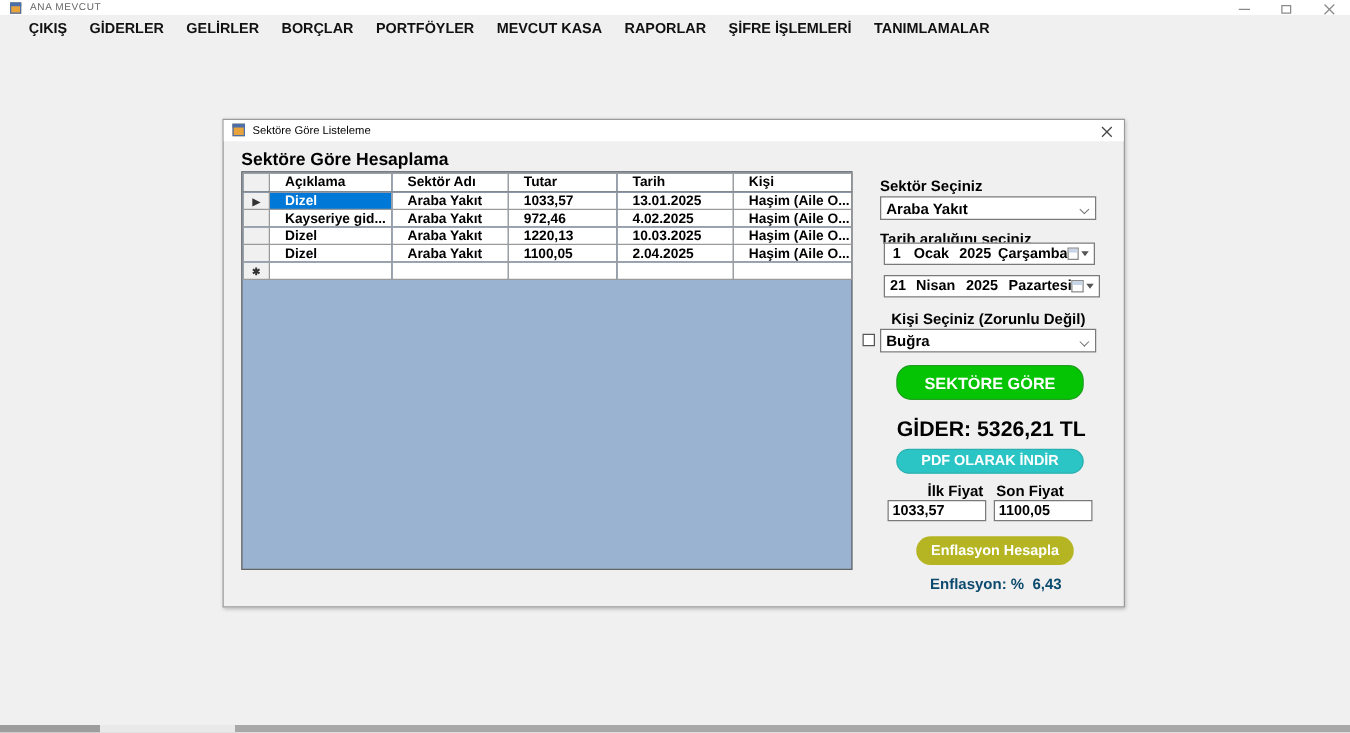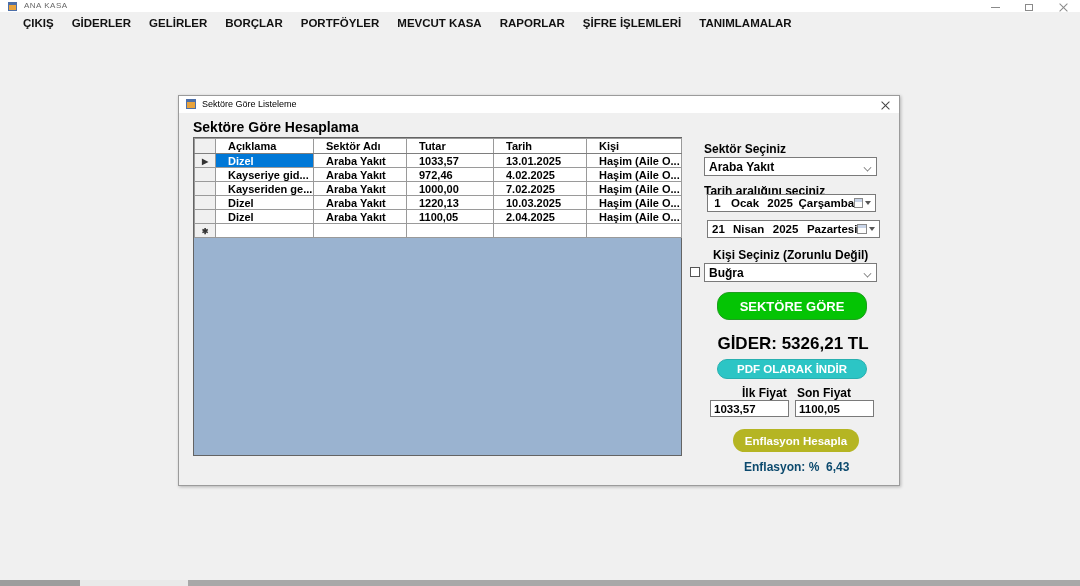--- a/index.html
+++ b/index.html
@@ -69,21 +69,21 @@
   .task-strip .seg-light { position:absolute; left:80px; top:0; width:108px; height:6px; background:#e9e9e9; }
   .task-strip .seg-dark { position:absolute; left:0; top:0; width:80px; height:6px; background:#9d9d9d; }
 </style>
 </head>
 <body>
 
 <div>
 
   <div class="titlebar">
     <div class="app-icon"></div>
-    <span class="app-title">ANA KASA</span>
+    <span class="app-title">ANA MEVCUT</span>
     <div class="win-controls">
       <div class="win-btn">
           <span class="glyph-min"></span>
         </div>
       <div class="win-btn">
           <span class="glyph-max"></span>
         </div>
       <div class="win-btn">
           <span class="glyph-x"></span>
         </div>
@@ -135,28 +135,20 @@
         <tr>
           <td class="rowhdr"></td>
           <td>Kayseriye gid...</td>
           <td>Araba Yakıt</td>
           <td>972,46</td>
           <td>4.02.2025</td>
           <td>Haşim (Aile O...</td>
         </tr>
         <tr>
           <td class="rowhdr"></td>
-          <td>Kayseriden ge...</td>
-          <td>Araba Yakıt</td>
-          <td>1000,00</td>
-          <td>7.02.2025</td>
-          <td>Haşim (Aile O...</td>
-        </tr>
-        <tr>
-          <td class="rowhdr"></td>
           <td>Dizel</td>
           <td>Araba Yakıt</td>
           <td>1220,13</td>
           <td>10.03.2025</td>
           <td>Haşim (Aile O...</td>
         </tr>
         <tr>
           <td class="rowhdr"></td>
           <td>Dizel</td>
           <td>Araba Yakıt</td>

